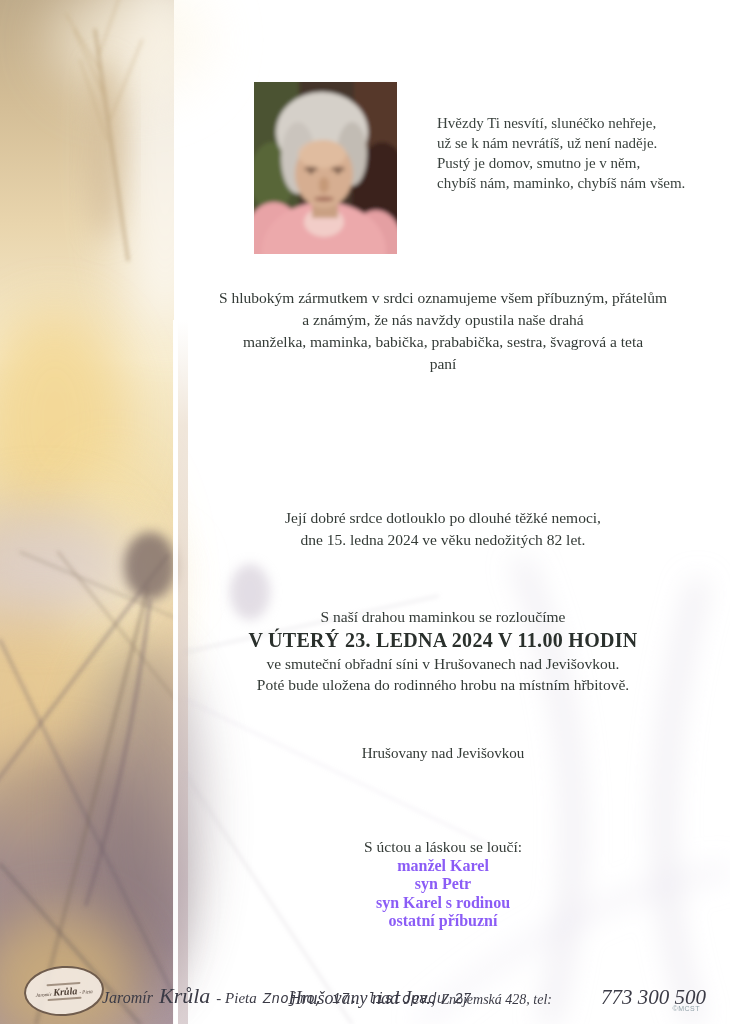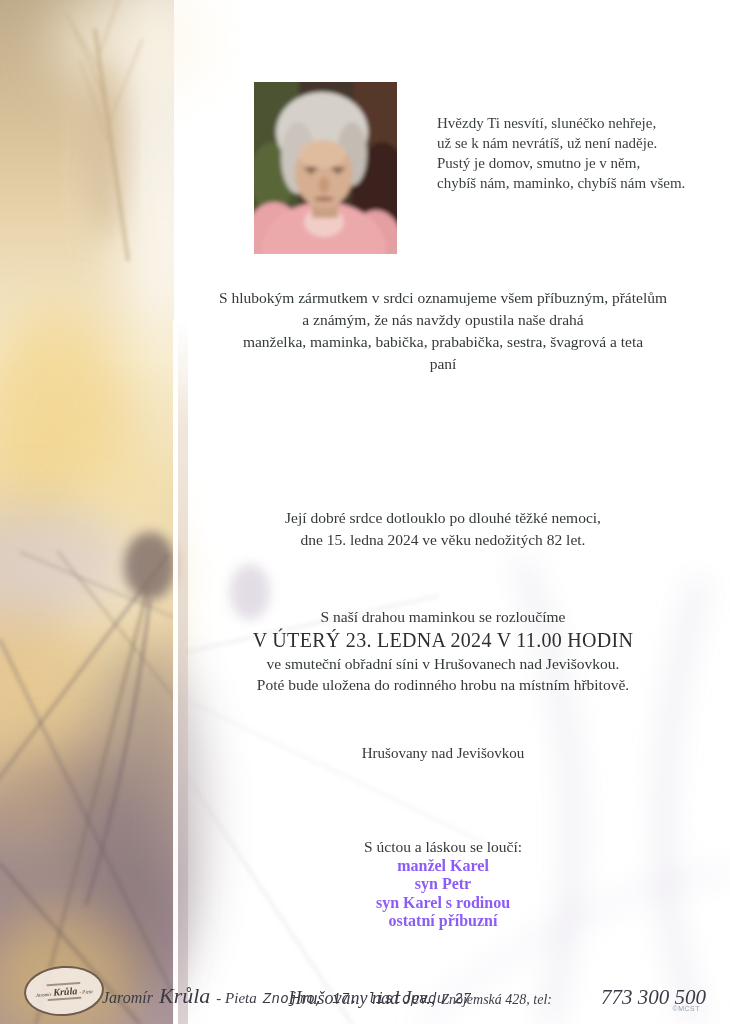--- a/index.html
+++ b/index.html
@@ -14,21 +14,21 @@
   .photo svg{display:block;}
 
   .poem{position:absolute;left:437px;top:113px;width:275px;
         font-size:15px;line-height:20px;color:#3a423e;text-align:left;}
 
   .centercol{position:absolute;left:156px;width:574px;text-align:center;}
   .announcement{top:287px;font-size:15.5px;line-height:22px;}
   .deceased-name{top:395px;font-size:47px;line-height:54px;color:#272d29;letter-spacing:1px;}
   .death-notice{top:507px;font-size:15.5px;line-height:22px;}
   .farewell{top:606px;font-size:15.5px;line-height:21px;}
-  .farewell .datetime{font-size:20px;font-weight:normal;line-height:26px;color:#2a302c;letter-spacing:.3px;}
+  .farewell .datetime{font-size:20px;font-weight:bold;line-height:26px;color:#2a302c;letter-spacing:.3px;}
   .town{top:745px;font-size:15px;}
   .mourners{top:838px;font-size:15.5px;line-height:18.5px;}
   .mourners .fam{font-weight:bold;font-size:16px;color:#8b5cf6;}
 
   .logo{
     position:absolute;left:24px;top:966px;width:76px;height:46px;
     border:2px solid #6f5c4d;border-radius:50%;
     background:rgba(246,238,233,.85);
     transform:rotate(-4deg);
     display:flex;flex-direction:column;align-items:center;justify-content:center;

